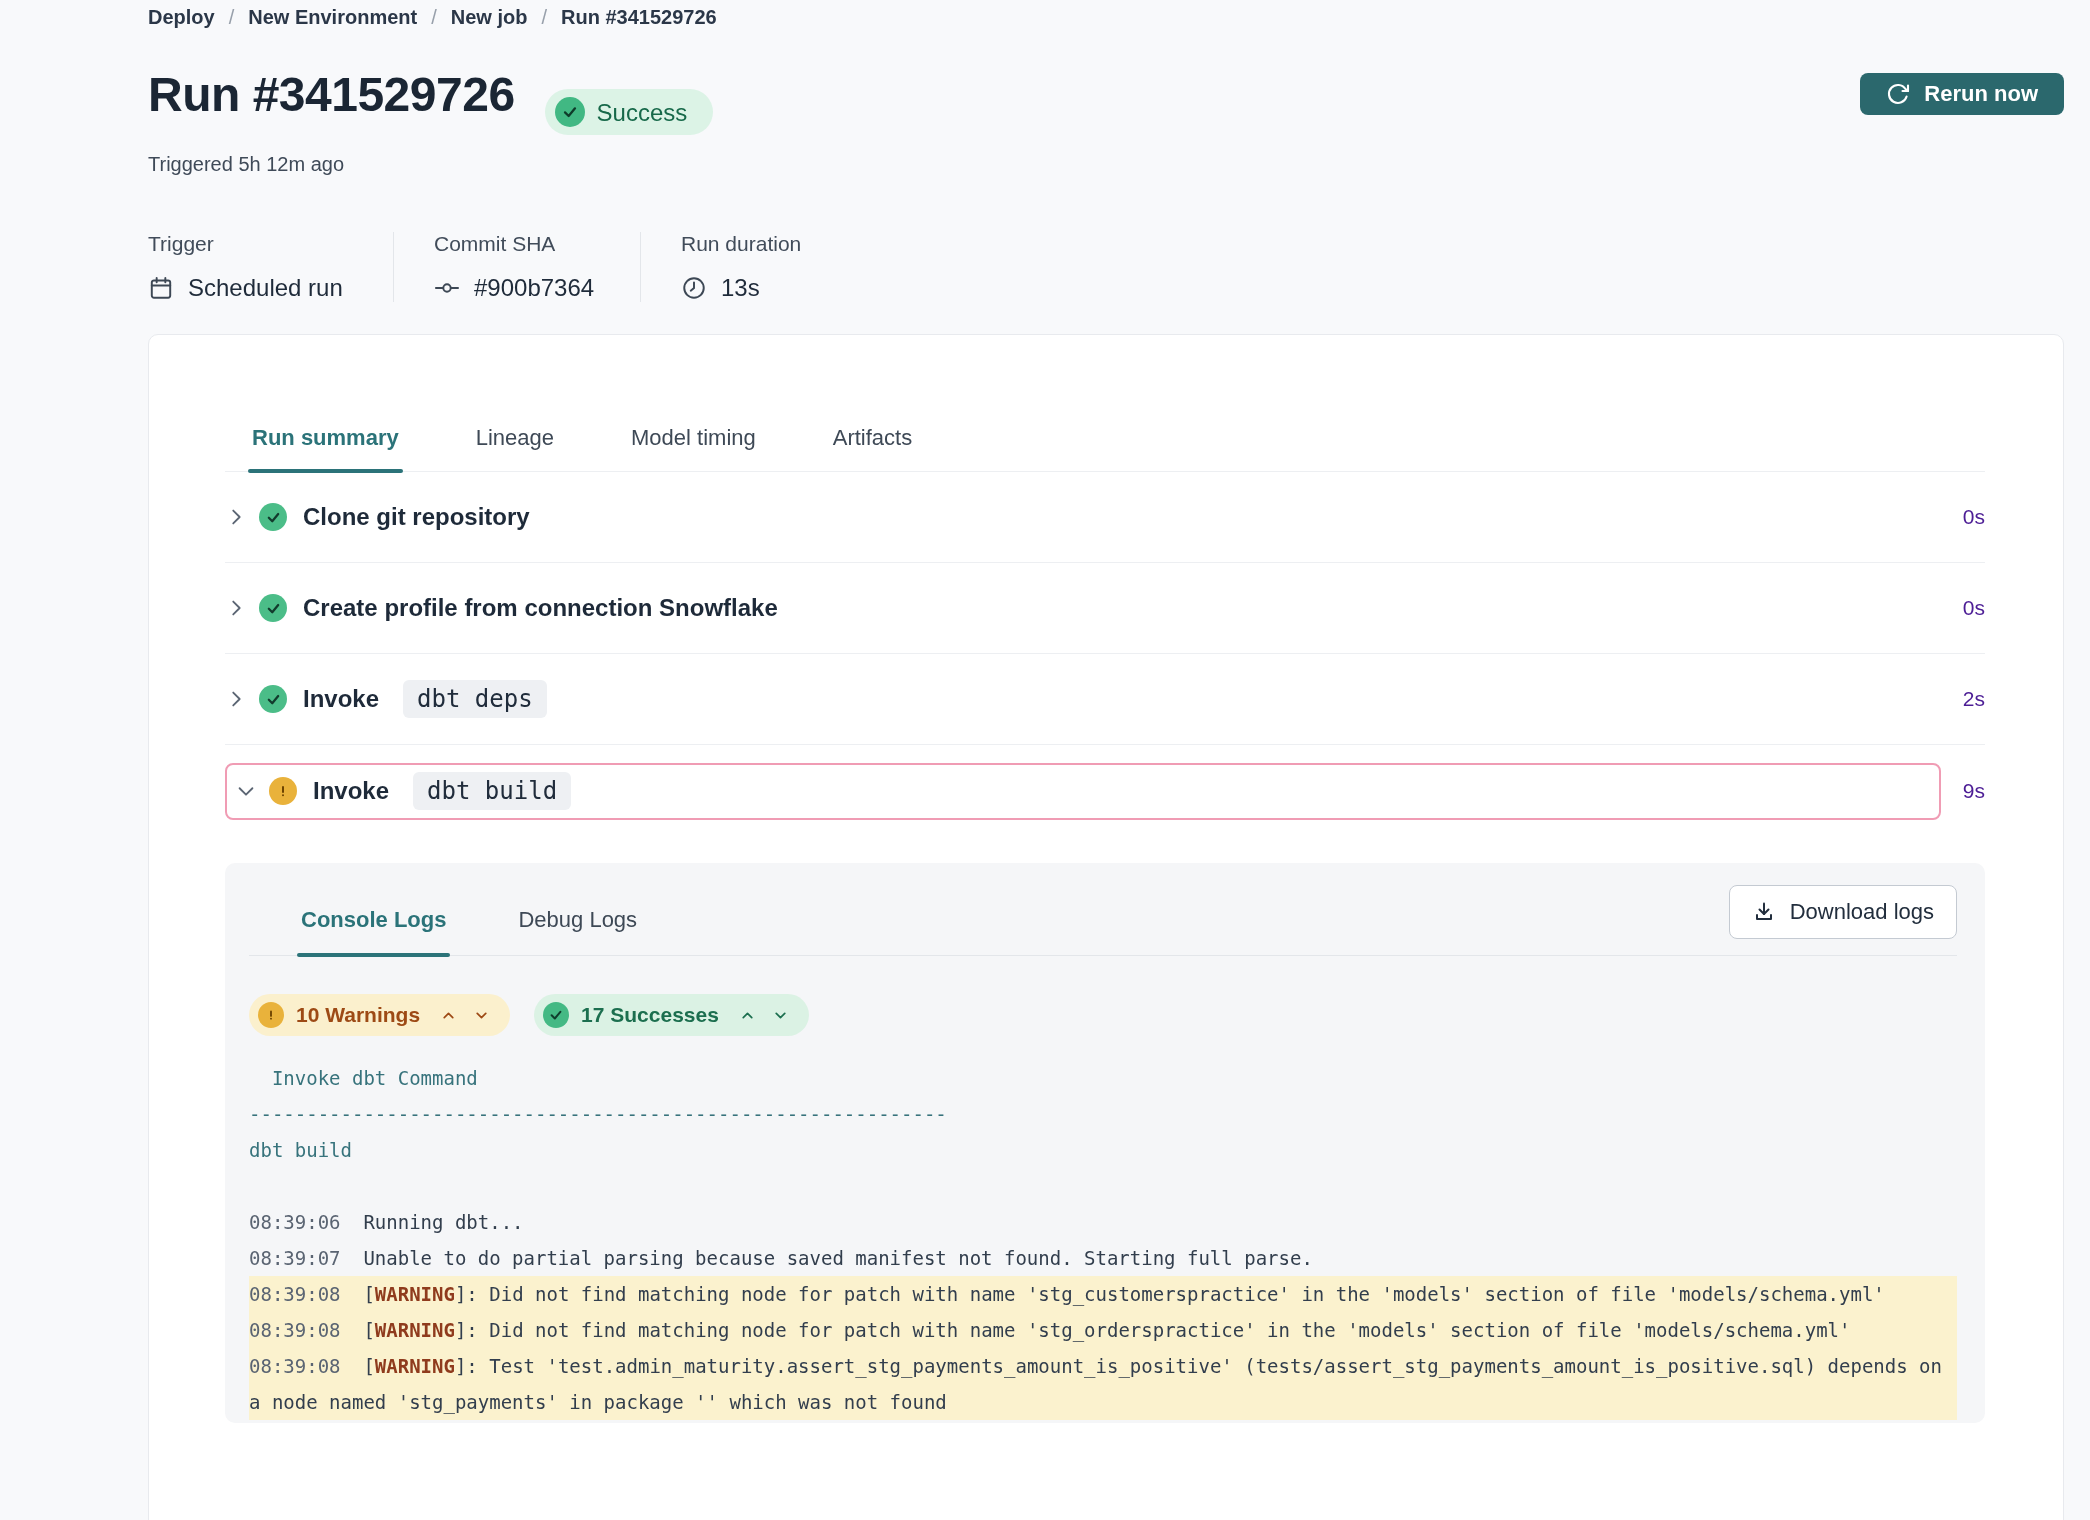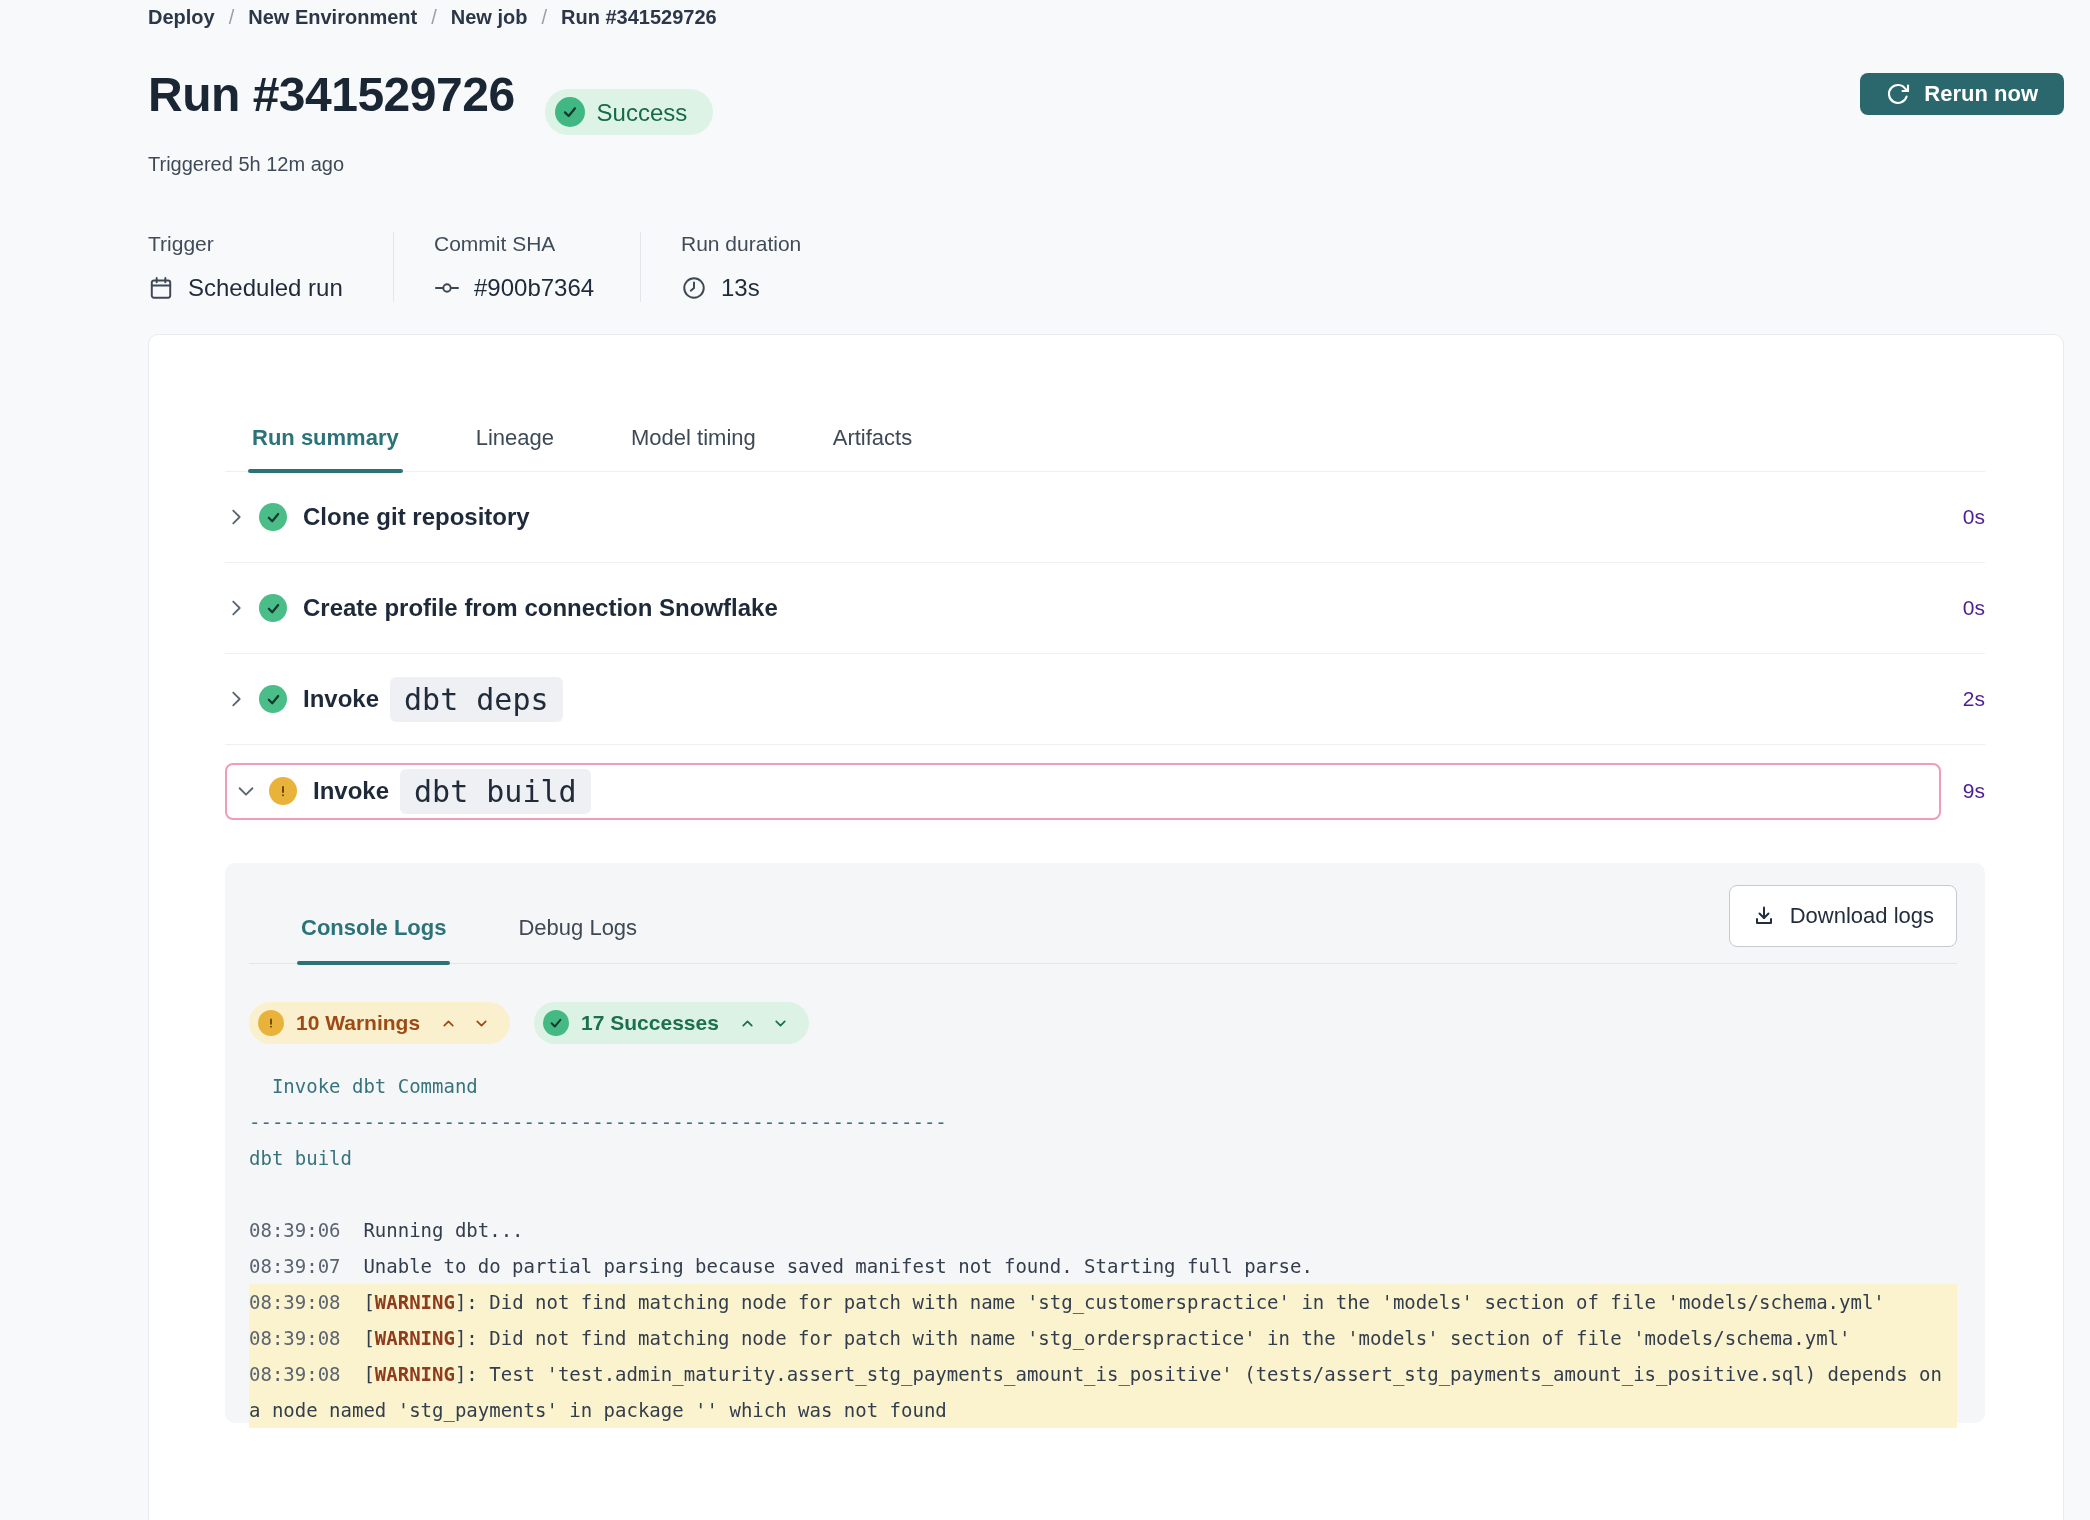--- a/index.html
+++ b/index.html
@@ -48,37 +48,37 @@
   .queue-title { font-size:24px; font-weight:700; color:#1e2a39; }
   .queue-link { display:inline-block; margin-top:10px; font-size:20px; color:#3b4654; text-decoration:underline; cursor:pointer; }
 
   
   .step { display:flex; align-items:center; height:91px; border-bottom:1px solid #edeff2; cursor:pointer; }
   .step .chev { width:22px; height:22px; color:#5b6573; flex:none; }
   .circle { width:28px; height:28px; border-radius:50%; display:flex; align-items:center; justify-content:center; flex:none; margin-left:12px; }
   .circle.ok { background:#4bbd88; color:#123b2d; }
   .circle.warn { background:#e9b23b; color:#6d4300; }
   .step-title { margin-left:16px; font-size:24px; font-weight:700; color:#1e2a39; }
-  .cmd-chip { font-family:"DejaVu Sans Mono", monospace; font-size:30px; font-weight:400; background:#eef0f3; border-radius:6px; padding:5px 14px; margin-left:11px; color:#202c3b; }
+  .cmd-chip { font-family:"DejaVu Sans Mono", monospace; font-size:24px; font-weight:400; background:#eef0f3; border-radius:6px; padding:5px 14px; margin-left:24px; color:#202c3b; }
   .step-duration { margin-left:auto; font-size:21px; color:#4c1d95; }
   .step.selected { border-bottom:none; height:92px; }
   .selected-box { flex:1; display:flex; align-items:center; height:57px; border:2px solid #f09cb4; border-radius:8px; padding-left:8px; }
   .step.selected .step-duration { margin-left:22px; }
 
   
   .log-panel { margin-top:26px; background:#f5f6f8; border-radius:10px; padding:22px 28px 30px 24px; height:560px; }
   .log-header { display:flex; justify-content:space-between; align-items:flex-end; border-bottom:1px solid #e3e6ea; }
   .log-tabs { display:flex; gap:72px; margin-left:52px; }
   .log-tab { position:relative; font-size:22px; color:#3e4956; padding-bottom:22px; cursor:pointer; }
   .log-tab.active { color:#2b7379; font-weight:700; }
   .log-tab.active::after { content:""; position:absolute; left:-4px; right:-4px; bottom:-2px; height:4px; background:#2b7379; border-radius:2px; }
   .log-controls { display:flex; gap:20px; margin-bottom:16px; }
   .search-input { width:253px; height:58px; border:1px solid #c9cfd7; border-radius:8px; background:#fff; font-size:20px; padding:0 18px; font-family:inherit; color:#2c3745; }
   .search-input::placeholder { color:#7b8494; }
-  .download-btn { display:flex; align-items:center; gap:14px; height:62px; padding:0 22px; background:#fff; border:1px solid #c4cad2; border-radius:8px; font-size:22px; color:#222e3d; font-family:inherit; cursor:pointer; }
+  .download-btn { display:flex; align-items:center; gap:14px; height:54px; padding:0 22px; background:#fff; border:1px solid #c4cad2; border-radius:8px; font-size:22px; color:#222e3d; font-family:inherit; cursor:pointer; }
 
   .log-badges { display:flex; gap:24px; margin-top:38px; }
   .pill { display:flex; align-items:center; gap:12px; height:42px; border-radius:21px; padding:0 20px 0 9px; font-size:21px; font-weight:700; cursor:pointer; }
   .pill.warn { background:#fbf0cd; color:#9d4a15; }
   .pill.succ { background:#dbf2e4; color:#1c6f4f; }
   .pill-circle { width:26px; height:26px; border-radius:50%; display:flex; align-items:center; justify-content:center; flex:none; }
   .pill.warn .pill-circle { background:#e9b23b; color:#6d4300; }
   .pill.succ .pill-circle { background:#44b984; color:#0f3d2c; }
   .pill-chevs { display:flex; gap:16px; margin-left:8px; align-items:center; }
 

